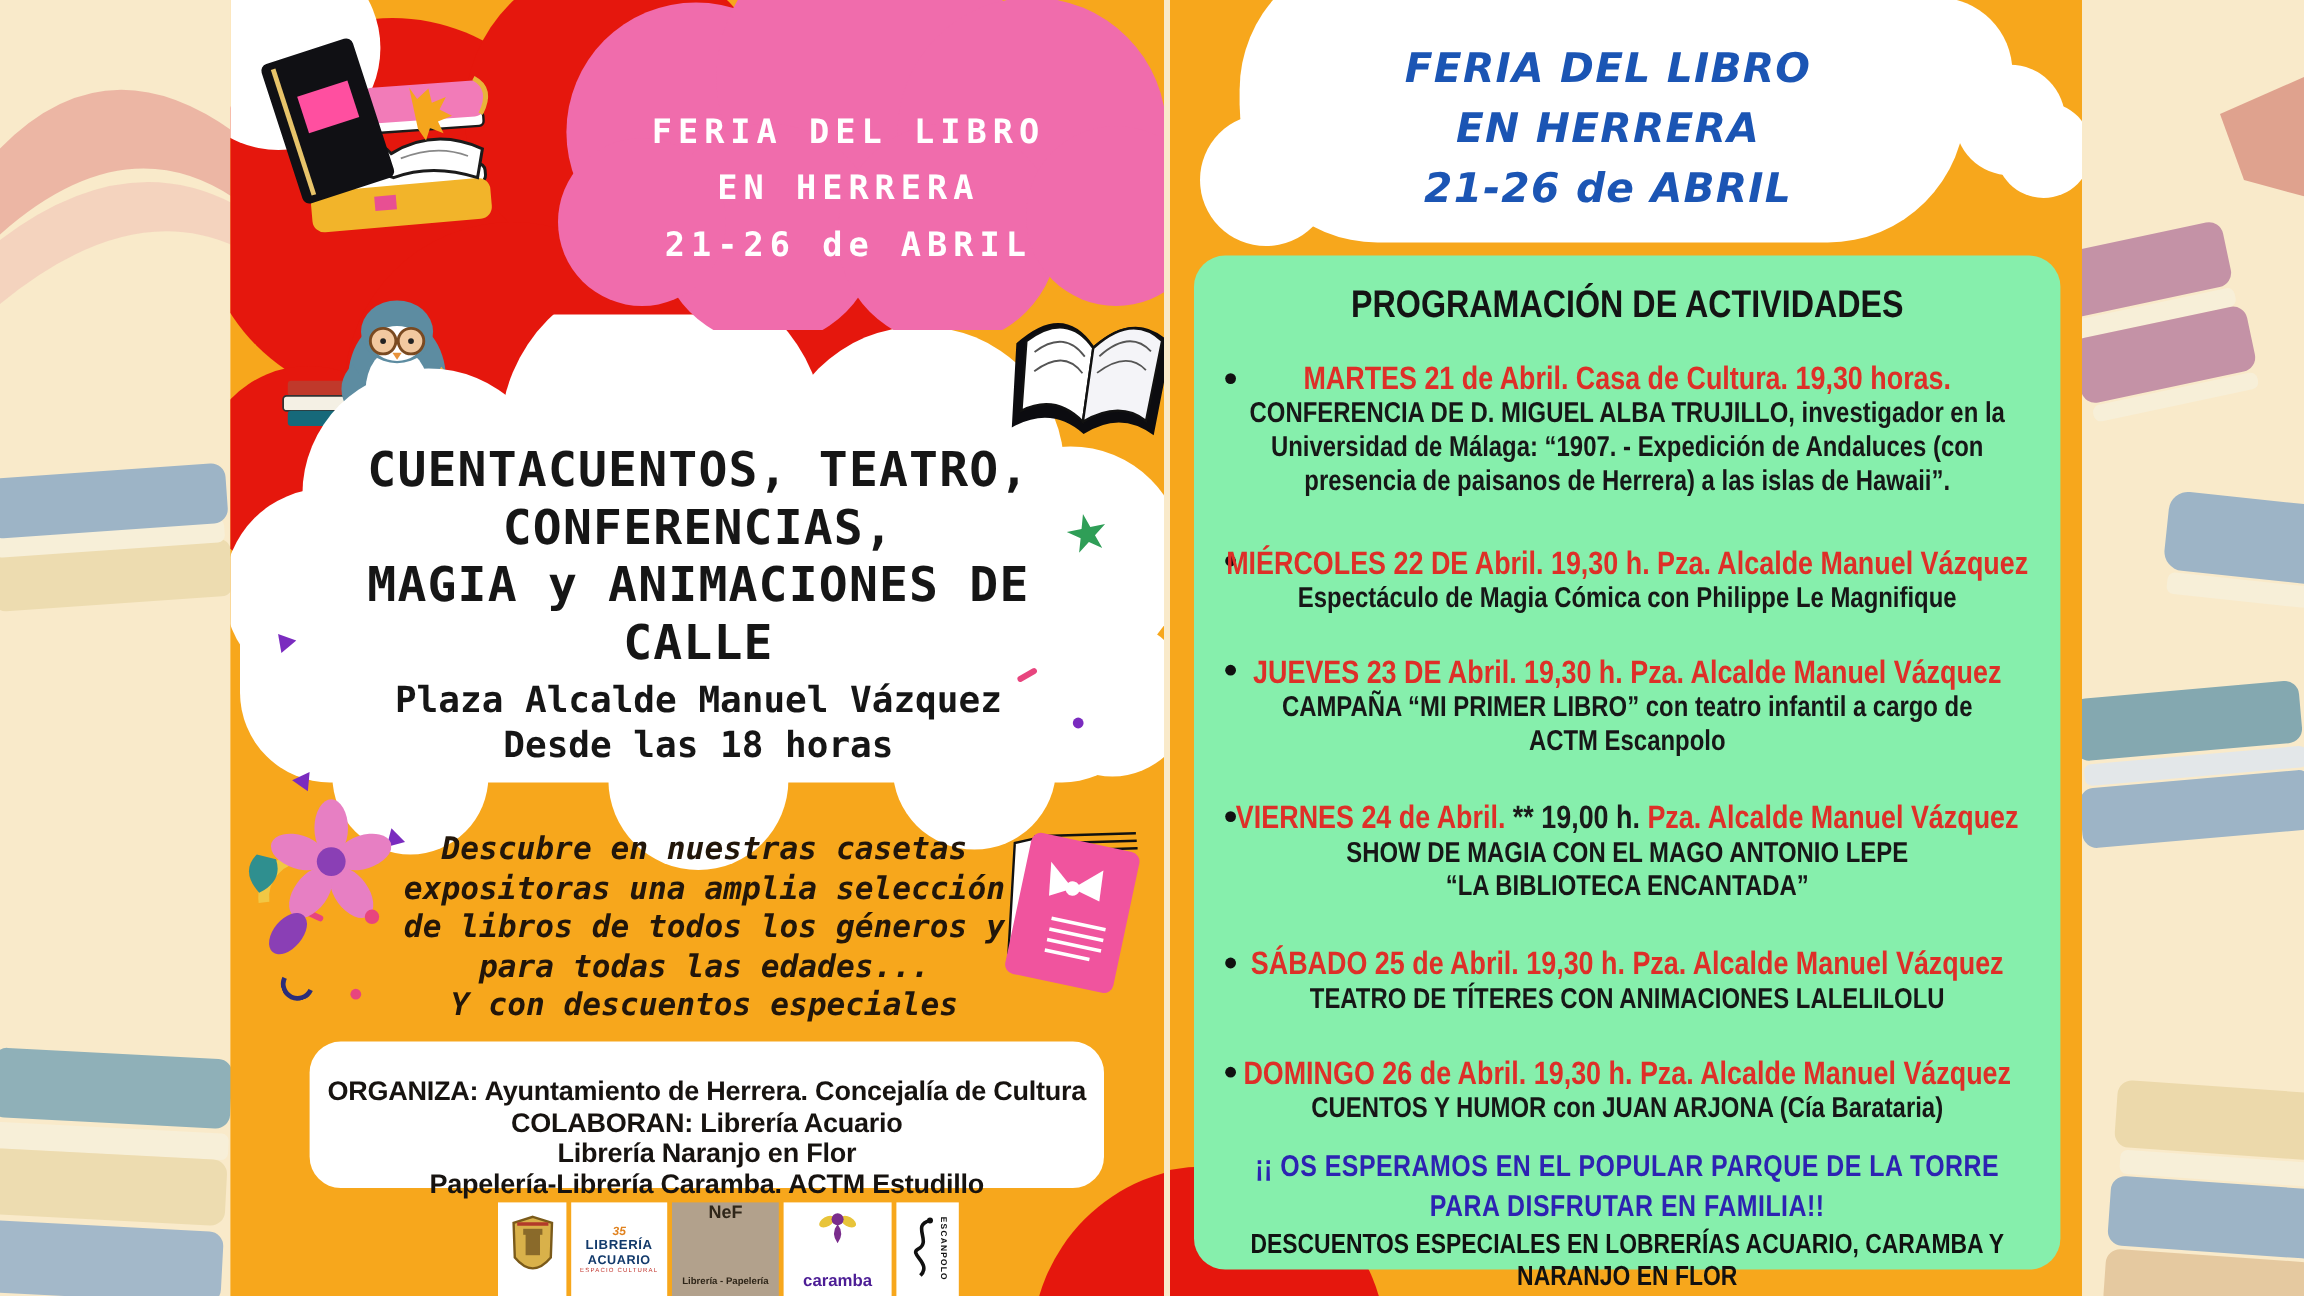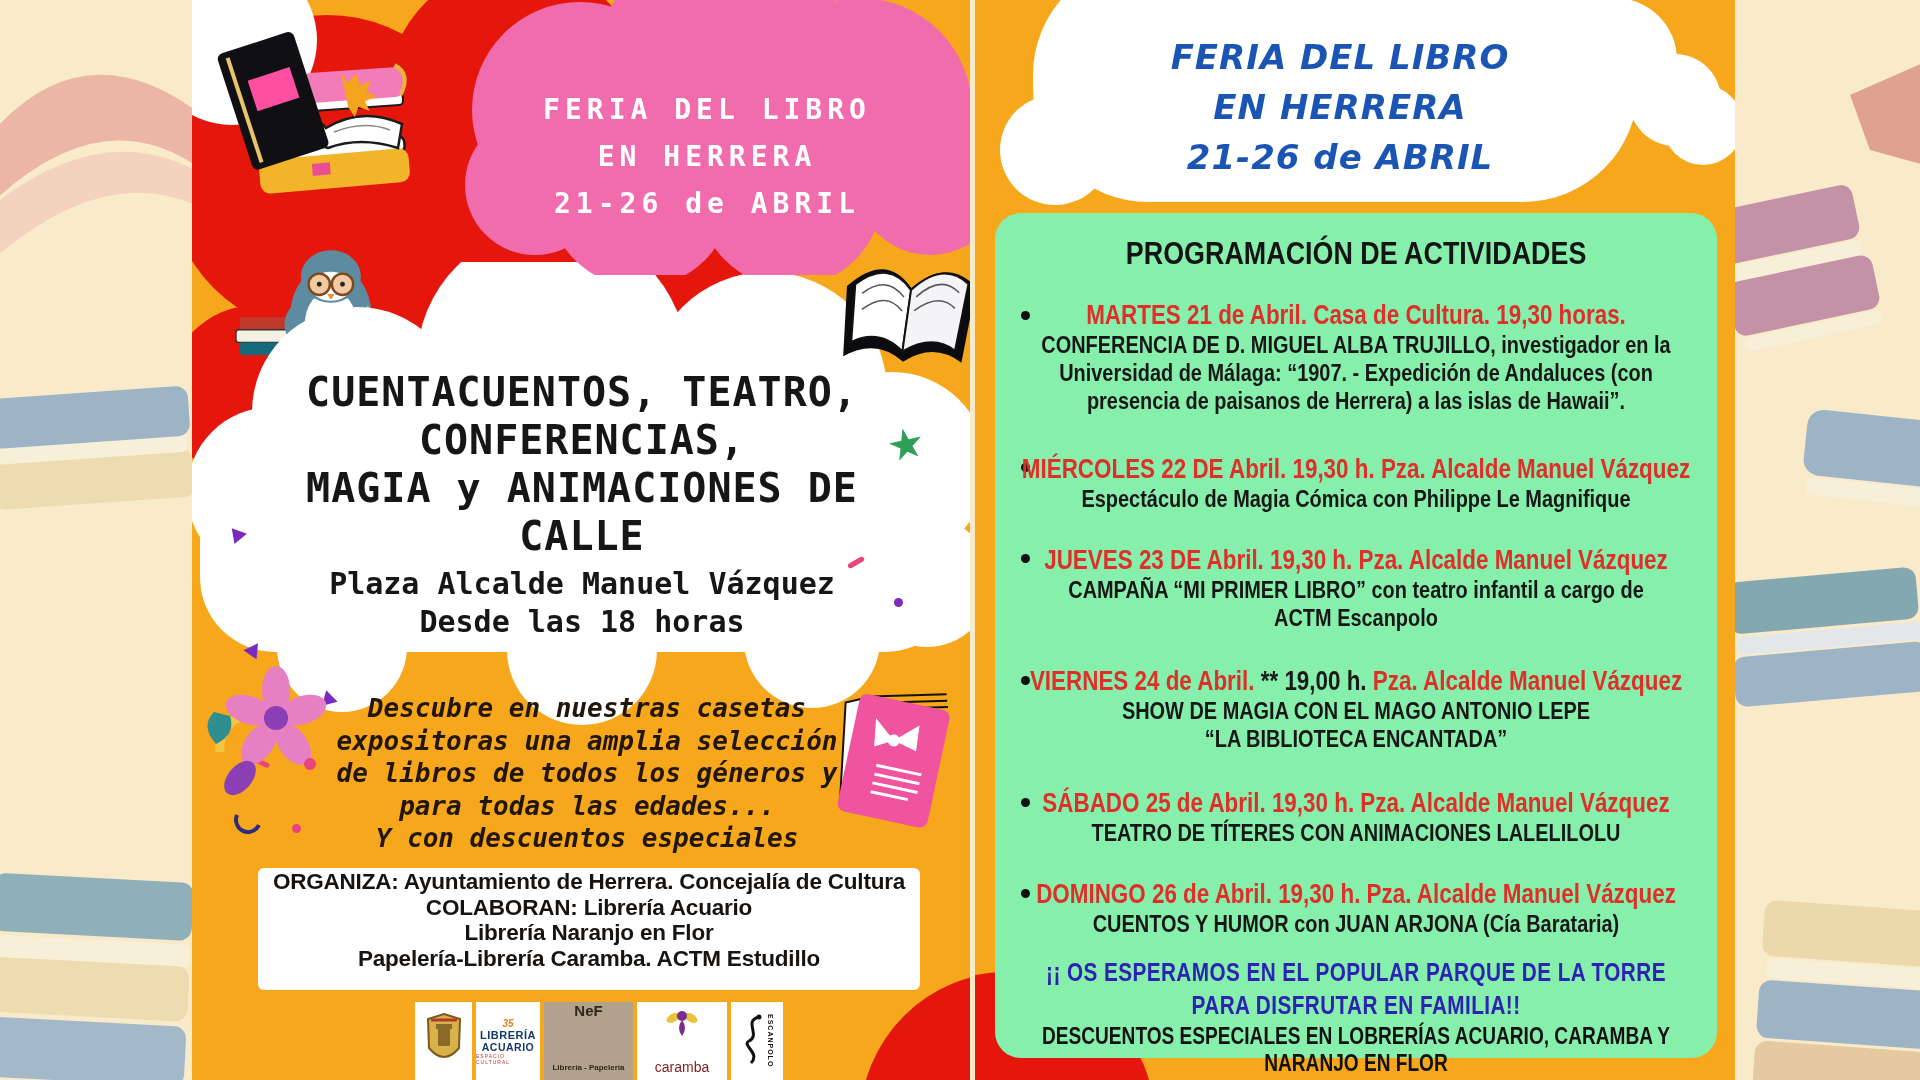--- a/index.html
+++ b/index.html
@@ -13,22 +13,22 @@
   .center{text-align:center;}
   
   .pink-title{left:280px;top:86px;width:470px;color:#fff;font-weight:bold;font-size:28px;
               letter-spacing:5px;line-height:47px;z-index:6;}
   .headline{left:55px;top:368px;width:670px;color:#161616;font-weight:bold;font-size:40px;
             letter-spacing:1px;line-height:48px;z-index:6;}
   .venue{left:55px;top:565px;width:670px;color:#161616;font-weight:bold;font-size:30px;
          line-height:38px;z-index:6;}
   .promo{left:90px;top:692px;width:610px;color:#22160a;font-weight:bold;font-style:italic;
          font-size:26px;line-height:32.5px;z-index:4;}
-  .org-box{left:66px;top:868px;width:662px;height:122px;background:#fff;border-radius:6px;
-           z-index:5;padding-top:1px;box-sizing:border-box;}
+  .org-box{left:66px;top:868px;width:662px;height:122px;background:#fff;border-radius:26px;
+           z-index:5;padding-top:29px;box-sizing:border-box;}
   .org-box div{font-size:22.5px;font-weight:bold;color:#171310;line-height:25.5px;letter-spacing:-0.2px;text-align:center;}
   
   .logos{left:223px;top:1002px;height:78px;display:flex;gap:4px;z-index:6;}
   .logo-cell{background:#fff;height:78px;display:flex;flex-direction:column;align-items:center;
              justify-content:center;overflow:hidden;}
   
   .blue-title{left:85px;top:32px;width:560px;color:#1b55b4;font-weight:bold;font-style:italic;
               font-family:"DejaVu Sans",sans-serif;font-size:34px;line-height:50px;z-index:6;letter-spacing:1px;}
   .prog-box{left:20px;top:213px;width:722px;height:845px;background:#86efac;border-radius:26px;z-index:5;}
   .prog-title{position:absolute;top:22px;left:0;width:722px;text-align:center;}
@@ -262,21 +262,21 @@
 
     <div class="abs logos">
       <div class="logo-cell" style="width:57px;">
         <svg width="38" height="58" viewBox="0 0 38 58">
           <path d="M19,2 L35,7 L34,36 Q19,54 4,36 L3,7 Z" fill="#d9b14a" stroke="#7a5a1a" stroke-width="2"></path>
           <rect x="13" y="16" width="12" height="18" fill="#8a6a2a"></rect>
           <rect x="11" y="12" width="16" height="5" fill="#8a6a2a"></rect>
           <path d="M6,8 h26" stroke="#b23a2a" stroke-width="3"></path>
         </svg>
       </div>
-      <div class="logo-cell" style="width:64px;justify-content:center;">
+      <div class="logo-cell" style="width:80px;justify-content:center;">
         <div style="font-size:10px;font-weight:bold;font-style:italic;color:#e0821f;">35</div>
         <div style="font-size:11px;font-weight:800;color:#123a6b;letter-spacing:0.5px;">LIBRERÍA</div>
         <div style="font-size:10.5px;font-weight:800;color:#123a6b;letter-spacing:0.5px;">ACUARIO</div>
         <div style="font-size:5px;color:#c03028;letter-spacing:1px;">ESPACIO CULTURAL</div>
       </div>
       <div class="logo-cell" style="width:89px;background:#b2a18c;gap:45px;">
         <svg width="22" height="20" viewBox="0 0 22 20">
           <circle cx="11" cy="8" r="7" fill="#76a832"></circle>
           <circle cx="8" cy="6" r="1.4" fill="#4e7a1e"></circle>
             <circle cx="14" cy="9" r="1.4" fill="#4e7a1e"></circle>
@@ -286,21 +286,21 @@
         <div style="font-size:8px;font-weight:bold;color:#2f2619;">Librería - Papelería</div>
         <div style="font-size:5.5px;color:#2e4e8e;">Andrea Carrillo Estudillo</div>
       </div>
       <div class="logo-cell" style="width:90px;">
         <svg width="34" height="28" viewBox="0 0 34 28">
           <ellipse cx="8" cy="10" rx="7" ry="4" transform="rotate(-30 8 10)" fill="#e8c43a"></ellipse>
           <ellipse cx="26" cy="10" rx="7" ry="4" transform="rotate(30 26 10)" fill="#e8c43a"></ellipse>
           <circle cx="17" cy="8" r="5" fill="#7a2d8c"></circle>
           <path d="M17,12 q6,8 0,16 q-6,-8 0,-16" fill="#7a2d8c"></path>
         </svg>
-        <div style="font-size:14px;font-weight:normal;color:#7f1d1d;margin-top:23px;">caramba</div>
+        <div style="font-size:14px;font-weight:bold;color:#4c1d95;margin-top:23px;">caramba</div>
       </div>
       <div class="logo-cell" style="width:52px;flex-direction:row;gap:2px;">
         <svg width="24" height="56" viewBox="0 0 24 56">
           <path d="M18,4 C2,8 20,22 8,28 C0,32 20,40 10,50" stroke="#111" stroke-width="3" fill="none"></path>
           <circle cx="18" cy="4" r="2.5" fill="#111"></circle>
         </svg>
         <div style="writing-mode:vertical-rl;font-size:7px;font-weight:bold;color:#111;letter-spacing:1px;">ESCANPOLO</div>
       </div>
     </div>
 

